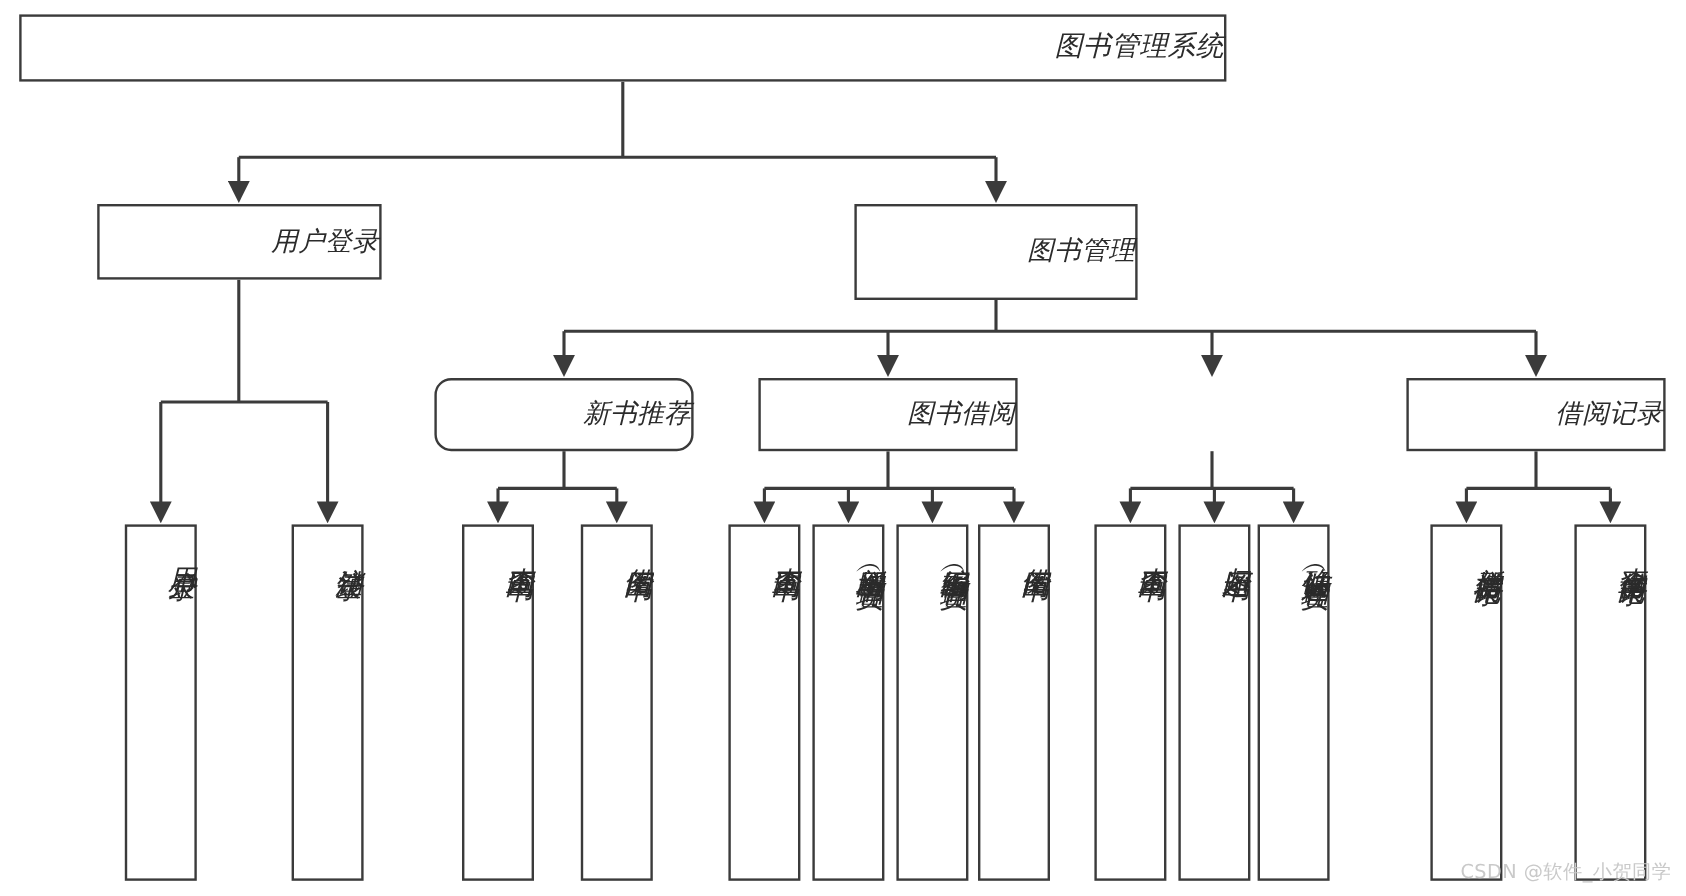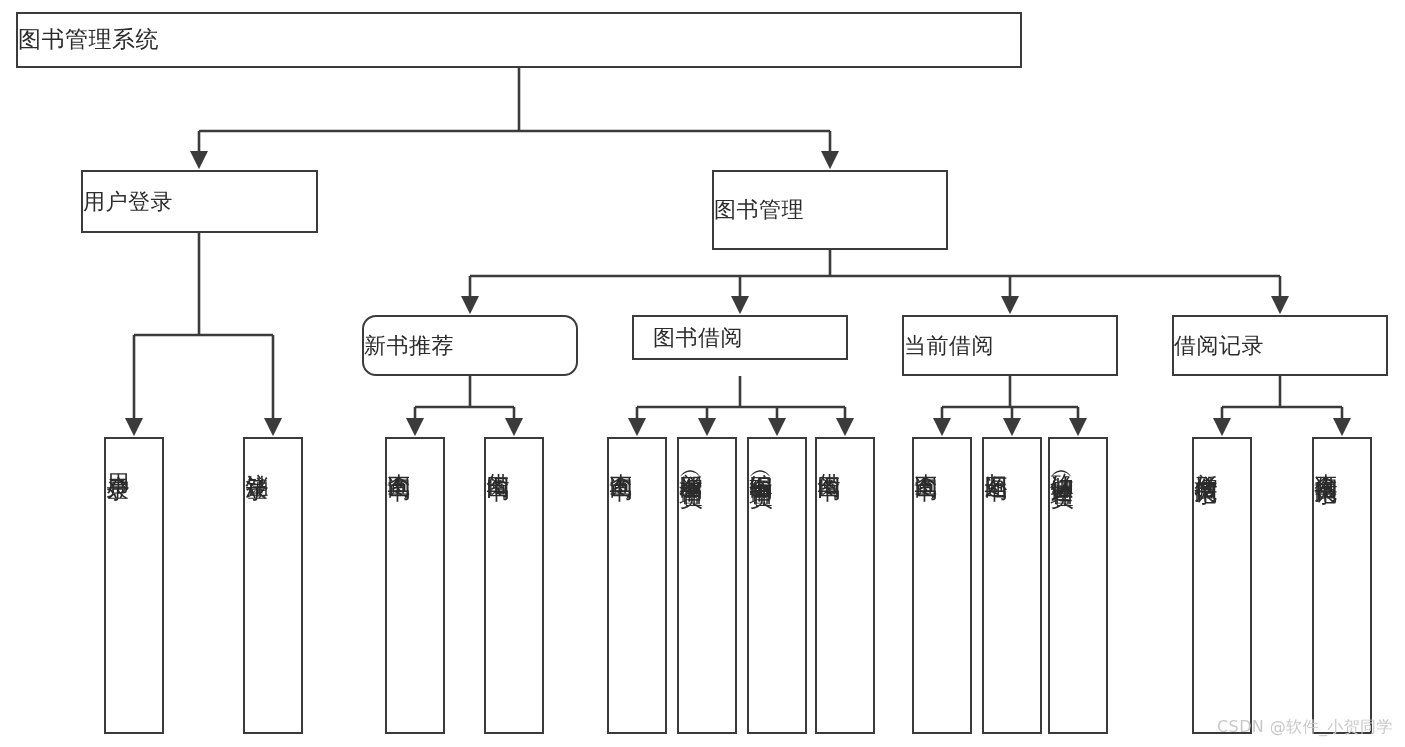--- a/index.html
+++ b/index.html
@@ -26,22 +26,23 @@
     height: 747px;
     pointer-events: none;
   }
   .node {
     position: absolute;
     box-sizing: border-box;
     background: #ffffff;
     border: 2px solid #3b3b3b;
     display: flex;
     align-items: center;
-    justify-content: flex-start;
+    justify-content: flex-end;
     color: #2b2b2b;
+    font-style: italic;
   }
   .node-label {
     display: block;
     text-align: center;
     line-height: 1.18;
     white-space: nowrap;
   }
   .node.horiz .node-label {
     font-size: 22px;
     letter-spacing: 0.5px;
@@ -140,25 +141,22 @@
   <div class="node horiz" style="left:81px; top:170px; width:237px; height:63px;">
     <span class="node-label">用户登录</span>
   </div>
   <div class="node horiz" style="left:712px; top:170px; width:236px; height:80px;">
     <span class="node-label">图书管理</span>
   </div>
 
   <div class="node horiz" style="left:362px; top:315px; width:216px; height:61px;border-radius:14px;">
     <span class="node-label">新书推荐</span>
   </div>
-  <div class="node horiz" style="left:632px; top:315px; width:216px; height:45px;padding-left:19px;">
+  <div class="node horiz" style="left:632px; top:315px; width:216px; height:61px;padding-left:19px;">
     <span class="node-label">图书借阅</span>
-  </div>
-  <div class="node horiz" style="left:902px; top:315px; width:216px; height:61px;">
-    <span class="node-label">当前借阅</span>
   </div>
   <div class="node horiz" style="left:1172px; top:315px; width:216px; height:61px;">
     <span class="node-label">借阅记录</span>
   </div>
 
   <div class="node vert" style="left:104px; top:437px; width:60px; height:297px;">
     <span class="node-label">用户登录</span>
   </div>
   <div class="node vert" style="left:243px; top:437px; width:60px; height:297px;">
     <span class="node-label">注销登录</span>

